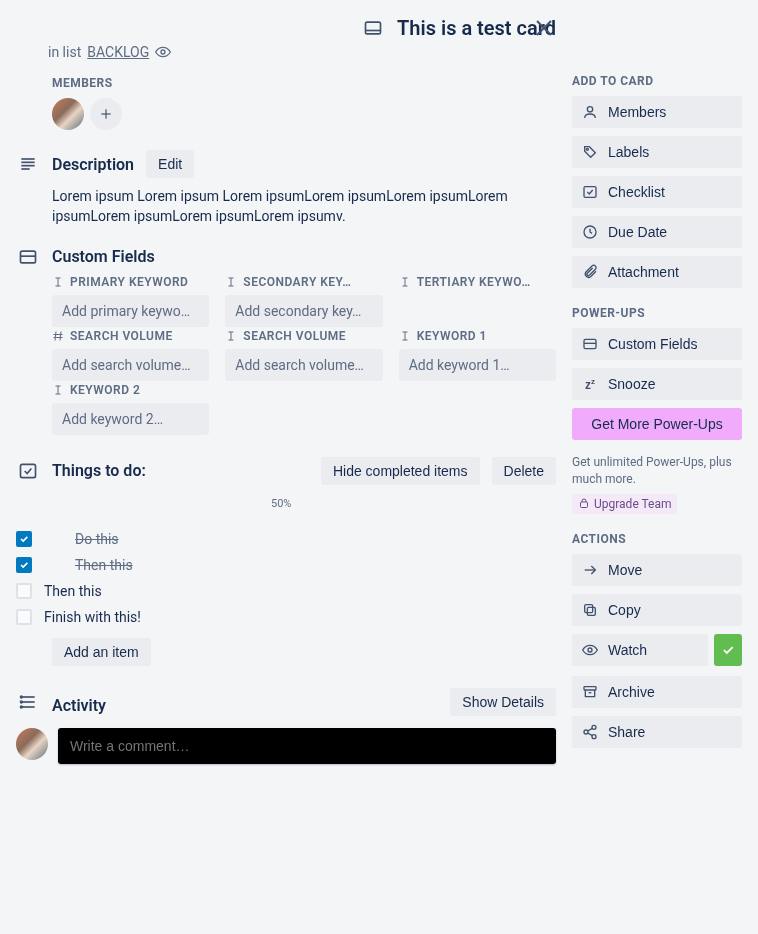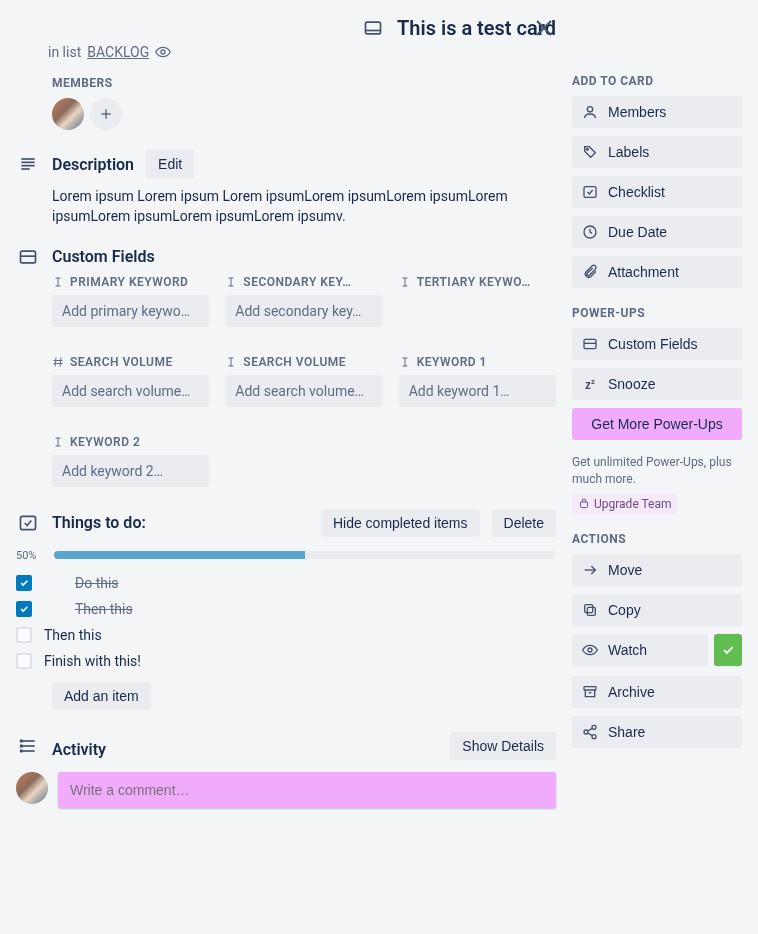--- a/index.html
+++ b/index.html
@@ -41,47 +41,47 @@
 .avatar-sm { width:32px; height:32px; border-radius:50%; background: linear-gradient(135deg,#c97d5d 0%, #8b6b5a 40%, #e8d5c4 60%, #5a6b7a 100%); flex-shrink:0;}
 .add-member-btn { width:32px; height:32px; border-radius:50%; background:#ebecf0; display:flex; align-items:center; justify-content:center; color:#42526e; cursor:pointer; }
 
 
 .desc-block { margin-top: 20px; }
 .edit-btn { background:#ebecf0; border:none; padding:6px 12px; border-radius:3px; font-size:14px; color:#172b4d; cursor:pointer; }
 .desc-text { font-size:14px; color:#172b4d; margin-top:6px; line-height:1.45; }
 
 
 .cf-block { margin-top:20px; }
-.cf-grid { display:grid; grid-template-columns: repeat(3, 1fr); gap: 28px 16px; }
+.cf-grid { display:grid; grid-template-columns: repeat(3, 1fr); gap: 2px 16px; }
 .cf-item { display:flex; flex-direction:column; gap:6px; min-width:0; }
 .cf-label { display:flex; align-items:center; gap:6px; font-size:12px; font-weight:600; color:#5e6c84; letter-spacing:0.04em; white-space:nowrap; overflow:hidden; text-overflow:ellipsis; }
 .cf-input { background:#ebecf0; border-radius:3px; padding:8px 10px; font-size:14px; color:#5e6c84; white-space:nowrap; overflow:hidden; text-overflow:ellipsis; cursor:pointer; }
 
 
 .cl-block { margin-top:22px; }
 .cl-header { display:flex; align-items:center; gap:12px; }
 .cl-title { font-size:16px; font-weight:600; flex:1; }
 .tiny-btn { background:#ebecf0; border:none; padding:6px 12px; border-radius:3px; font-size:14px; color:#172b4d; cursor:pointer; }
-.progress-row { display:flex; align-items:center; gap:8px; margin-top:12px; }
+.progress-row { display:flex; align-items:center; gap:8px; margin-top:12px;flex-direction:column; }
 .progress-pct { font-size:11px; color:#5e6c84; width:30px; }
 .progress-bar { flex:1; height:8px; background:#ebecf0; border-radius:4px; overflow:hidden; }
 .progress-fill { height:100%; background:#5ba4cf; }
 .cl-items { margin-top:8px; }
 .cl-item { display:flex; align-items:center; gap:12px; padding:5px 0; }
 .cb { width:16px; height:16px; border-radius:2px; border:2px solid #dfe1e6; background:#fafbfc; flex-shrink:0; display:flex; align-items:center; justify-content:center; cursor:pointer;}
 .cb.checked { background:#0079bf; border-color:#0079bf; color:#fff; }
 .cl-text { font-size:14px; }
 .cl-text.done { text-decoration: line-through; color:#5e6c84;margin-left:31px; }
 .add-item-btn { background:#ebecf0; border:none; padding:6px 12px; border-radius:3px; font-size:14px; color:#172b4d; cursor:pointer; margin-top:8px; display:inline-block;}
 
 
 .act-block { margin-top:22px; }
 .act-row { display:flex; align-items:center; gap:12px; }
 .comment-row { display:flex; gap:10px; margin-top:12px; align-items:flex-start;}
-.comment-input { flex:1; background:#f0abfc; border:none; box-shadow: 0 1px 2px rgba(9,30,66,0.25); border-radius:3px; padding:10px 12px; font-size:14px; color:#5e6c84; }
+.comment-input { flex:1; background:#000000; border:none; box-shadow: 0 1px 2px rgba(9,30,66,0.25); border-radius:3px; padding:10px 12px; font-size:14px; color:#5e6c84; }
 
 
 .side-heading { font-size:12px; font-weight:700; color:#5e6c84; letter-spacing:0.04em; margin-bottom:8px; }
 .side-group { margin-bottom:18px; }
 .side-btn { display:flex; align-items:center; gap:10px; width:100%; background:#ebecf0; border:none; padding:8px 10px; border-radius:3px; font-size:14px; color:#172b4d; cursor:pointer; margin-bottom:8px; text-align:left; }
 .side-btn.plain { background:#f0abfc; justify-content:center; }
 .side-btn .ico { width:16px; display:inline-flex; justify-content:center; color:#42526e; }
 .watch-row { display:flex; gap:6px; align-items:stretch; margin-bottom:8px; }
 .watch-row .side-btn { flex:1; margin-bottom:0; }
 .watch-check { width:28px; background:#61bd4f; border-radius:3px; display:flex; align-items:center; justify-content:center; color:#fff; }

